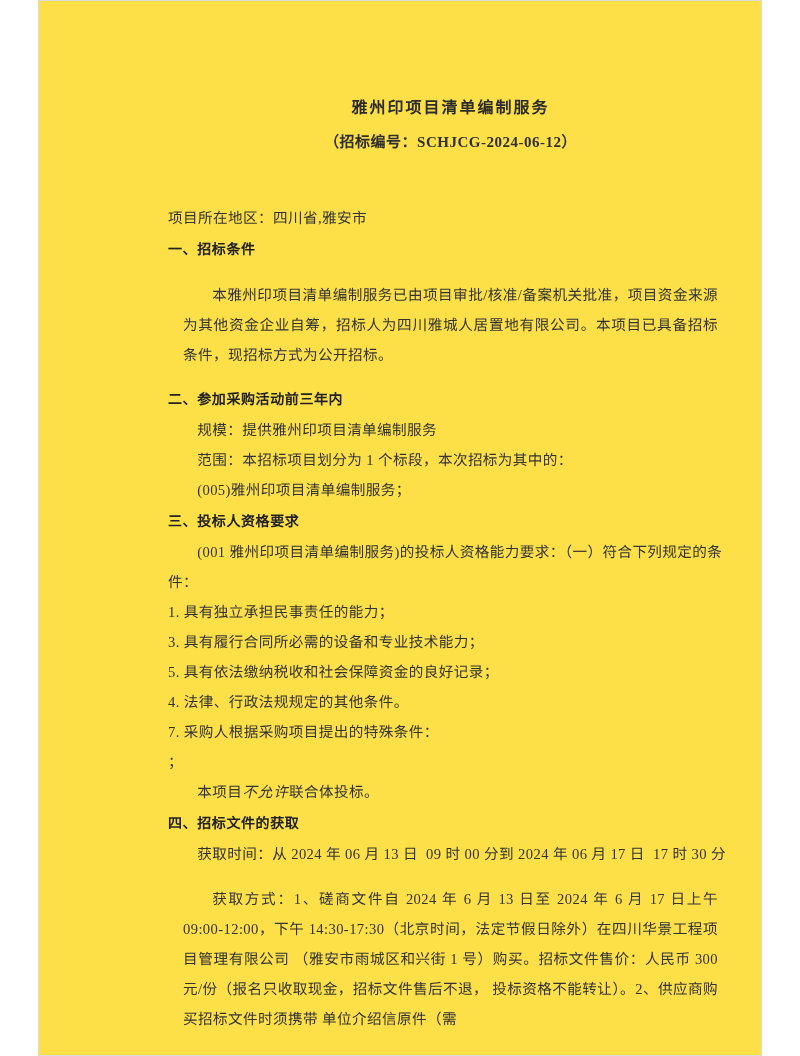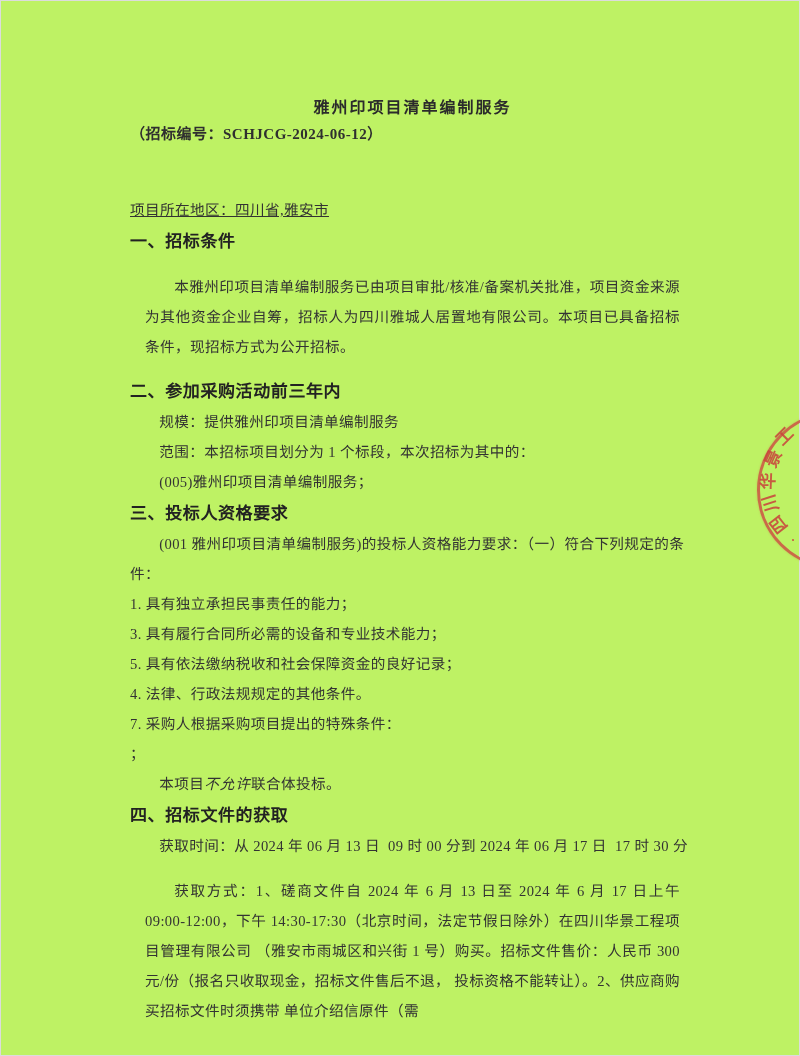--- a/index.html
+++ b/index.html
@@ -1,58 +1,59 @@
 <!DOCTYPE html>
 <html lang="zh-CN"><head>
 <meta charset="utf-8">
 <style>
   html, body { margin: 0; padding: 0; background: #ffffff; }
   .page {
     position: relative;
-    width: 800px;
+    width: 724px;
     height: 1056px;
     margin: 0 auto;
-    background: #bef264;
+    background: #fde047;
     box-shadow: inset 0 0 0 1px #dcdcdc;
     overflow: hidden;
     font-family: "Liberation Serif", "DejaVu Serif", serif;
     color: #333333;
   }
   .content {
     position: absolute;
     left: 130px;
     top: 97px;
     width: 565px;
   }
   .doc-title {
     text-align: center;
     font-size: 16px;
     font-weight: bold;
     letter-spacing: 2px;
     line-height: 22px;
     color: #2b2b2b;
   }
   .doc-subtitle {
+    text-align: center;
     font-size: 15px;
     font-weight: bold;
     letter-spacing: 0.5px;
     line-height: 22px;
-    margin-top: 4px;
+    margin-top: 12px;
     color: #2f2f2f;
   }
   .t {
     font-size: 14.6px;
     line-height: 30px;
     letter-spacing: 0.4px;
     color: #333333;
   }
   .line { white-space: pre-wrap; }
-  .location { margin-top: 50px; text-decoration: underline; }
+  .location { margin-top: 50px; }
   .h {
-    font-size: 17px;
+    font-size: 14px;
     font-weight: bold;
     line-height: 30px;
     margin-top: 2px;
     letter-spacing: 0.6px;
     color: #222222;
   }
   .para {
     margin: 15px;
     text-align: justify;
     text-indent: 2em;

